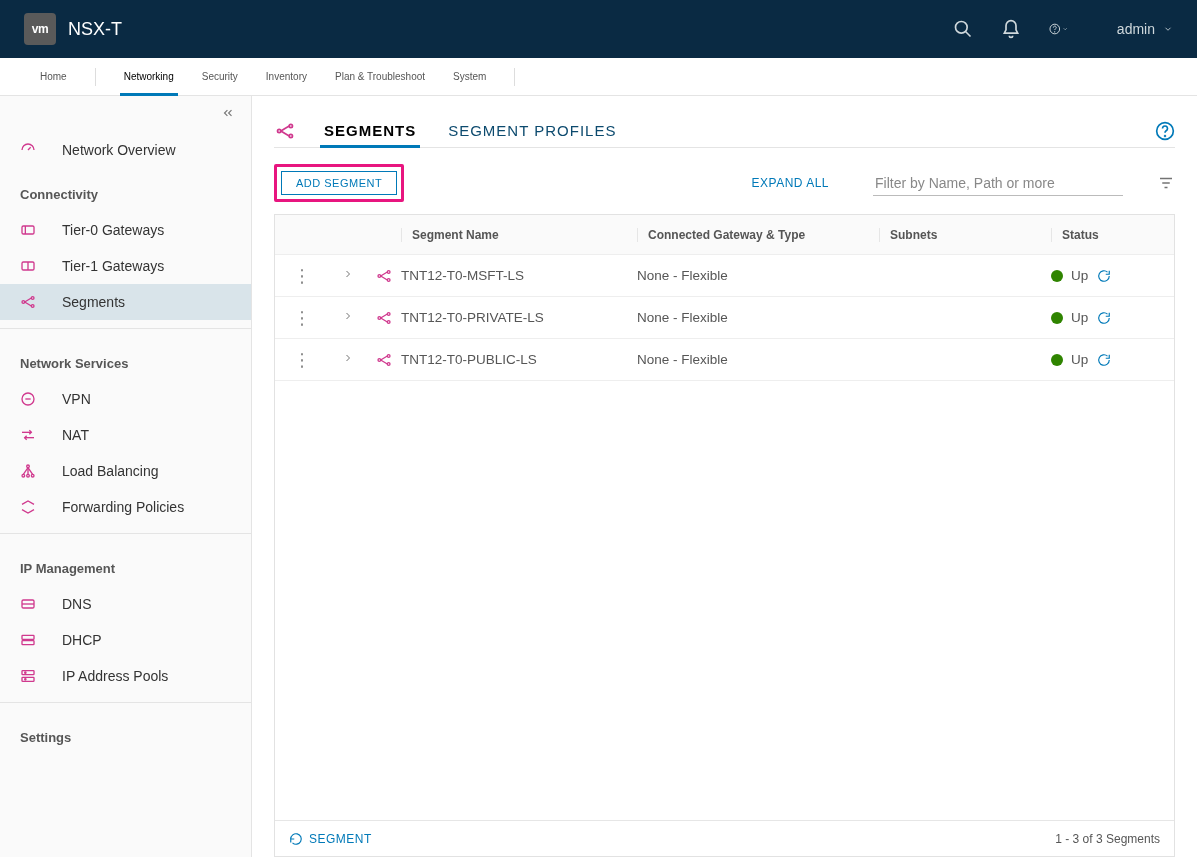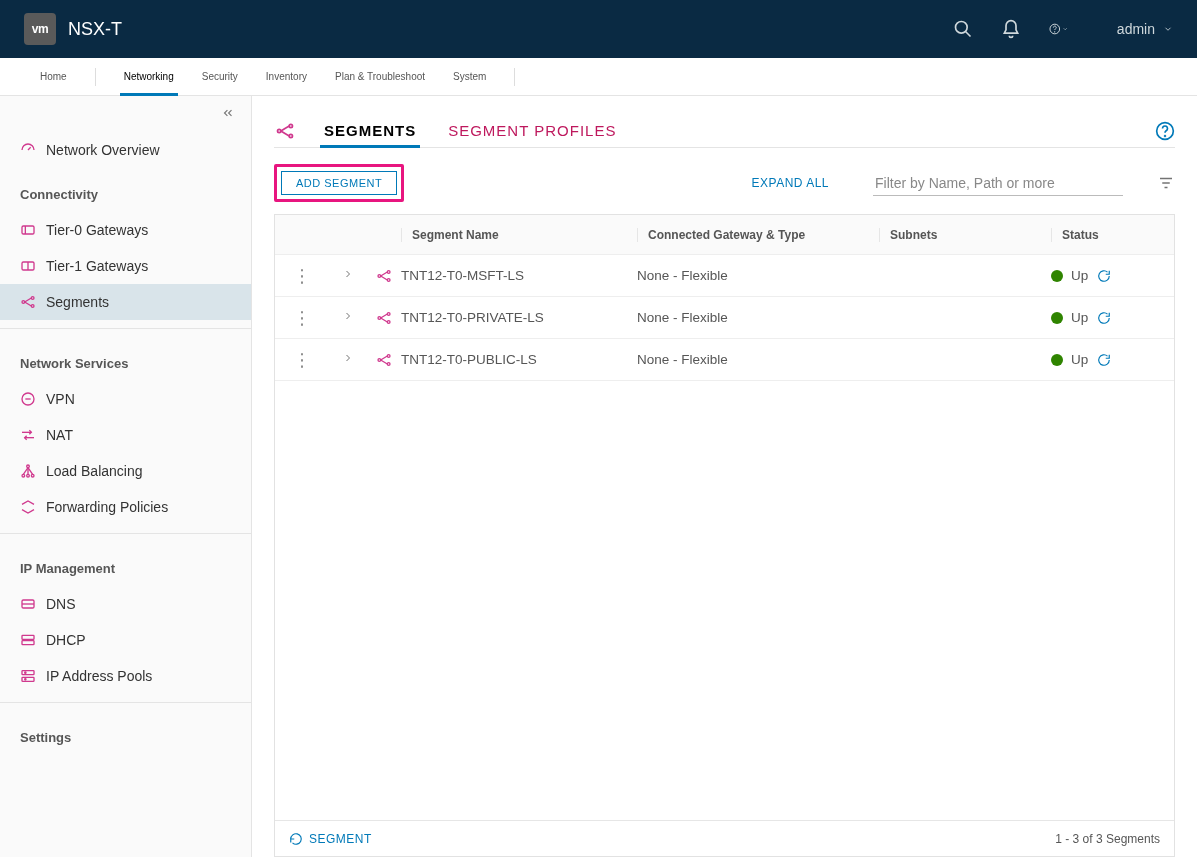--- a/index.html
+++ b/index.html
@@ -95,21 +95,21 @@
     justify-content:flex-end;
     align-items:center;
     padding-right: 16px;
     color:#777;
   }
   .sidebar-item, .sidebar-heading {
     display:flex;
     align-items:center;
     padding: 0 20px;
     height: 36px;
-    gap: 10px;
+    gap: 26px;
     font-size: 14px;
     cursor:pointer;
   }
   .sidebar-heading {
     font-size: 13px;
     color: #565656;
     font-weight: 600;
     cursor: default;
     margin-top: 8px;
   }
@@ -141,21 +141,21 @@
   }
   .page-tabs .tab-icon {
     color:#d0398e;
     width:22px;height:22px;
     display:flex;align-items:center;justify-content:center;
   }
   .page-tab {
     padding: 8px 4px;
     font-size: 15px;
     letter-spacing: 1px;
-    color:#be185d;
+    color:#0c4a6e;
     cursor:pointer;
     position:relative;
   }
   .page-tab.active {
     color:#000;
     font-weight:600;
   }
   .page-tab.active::after {
     content:"";
     position:absolute;

